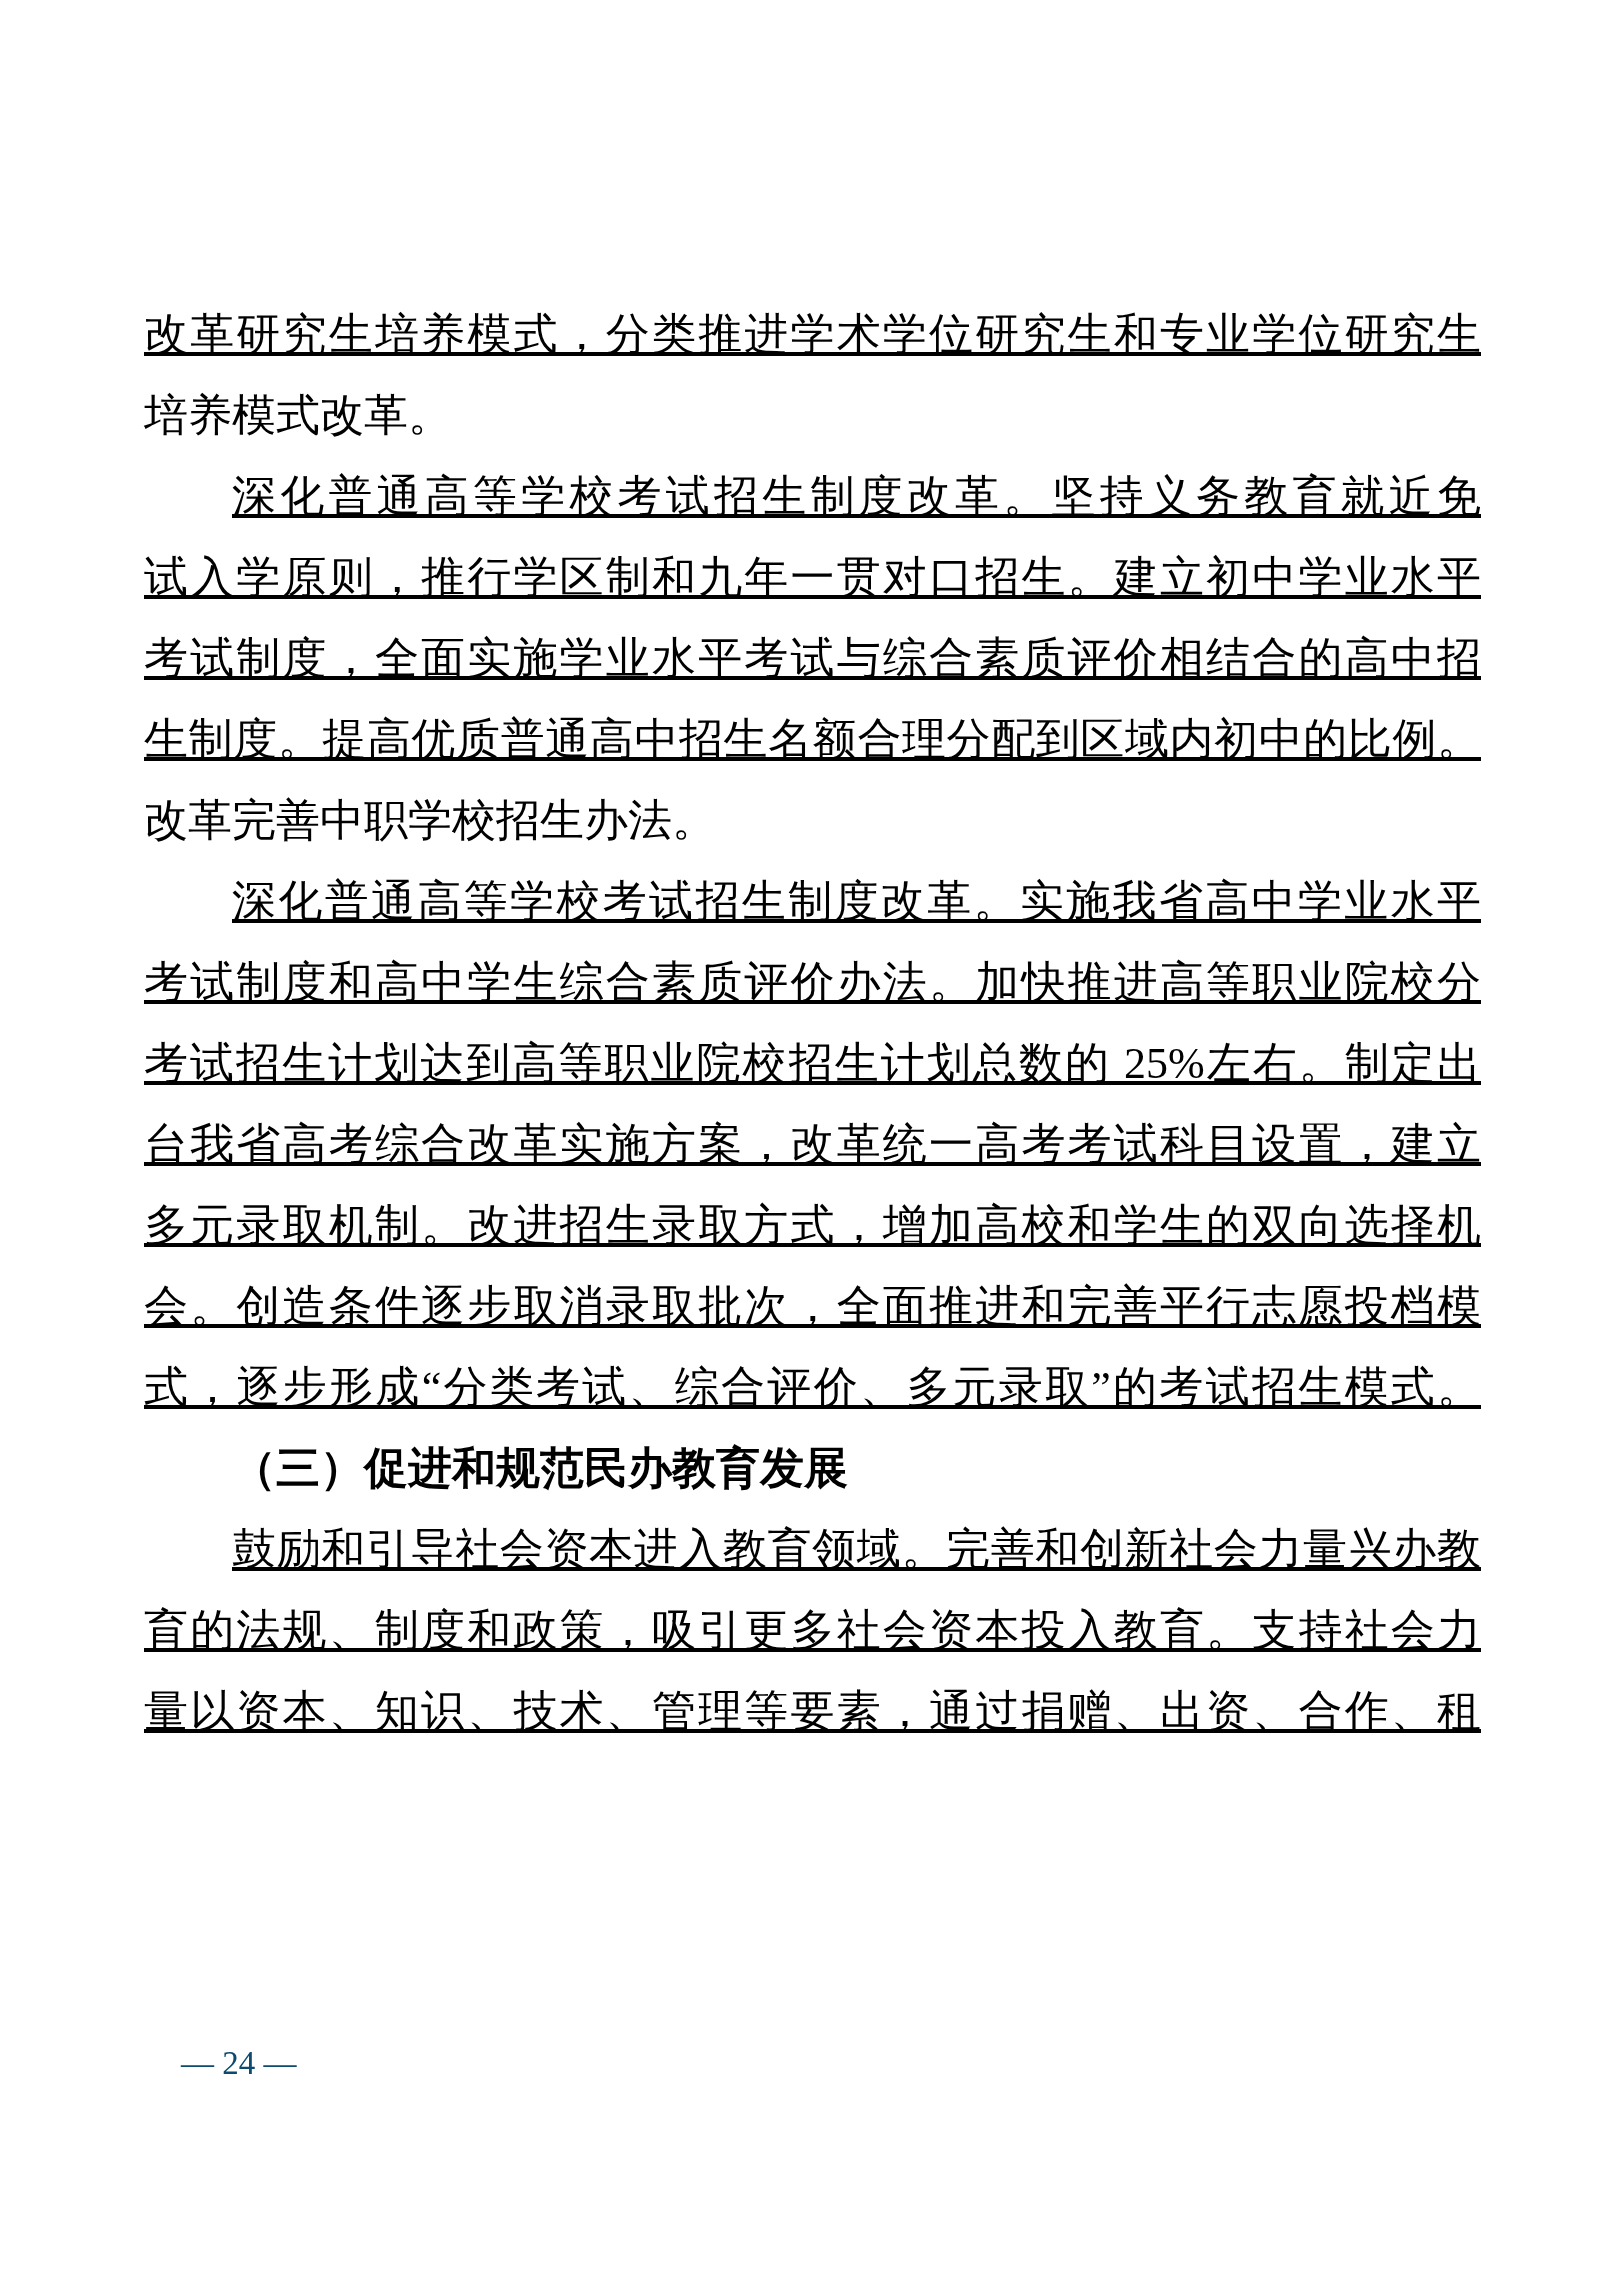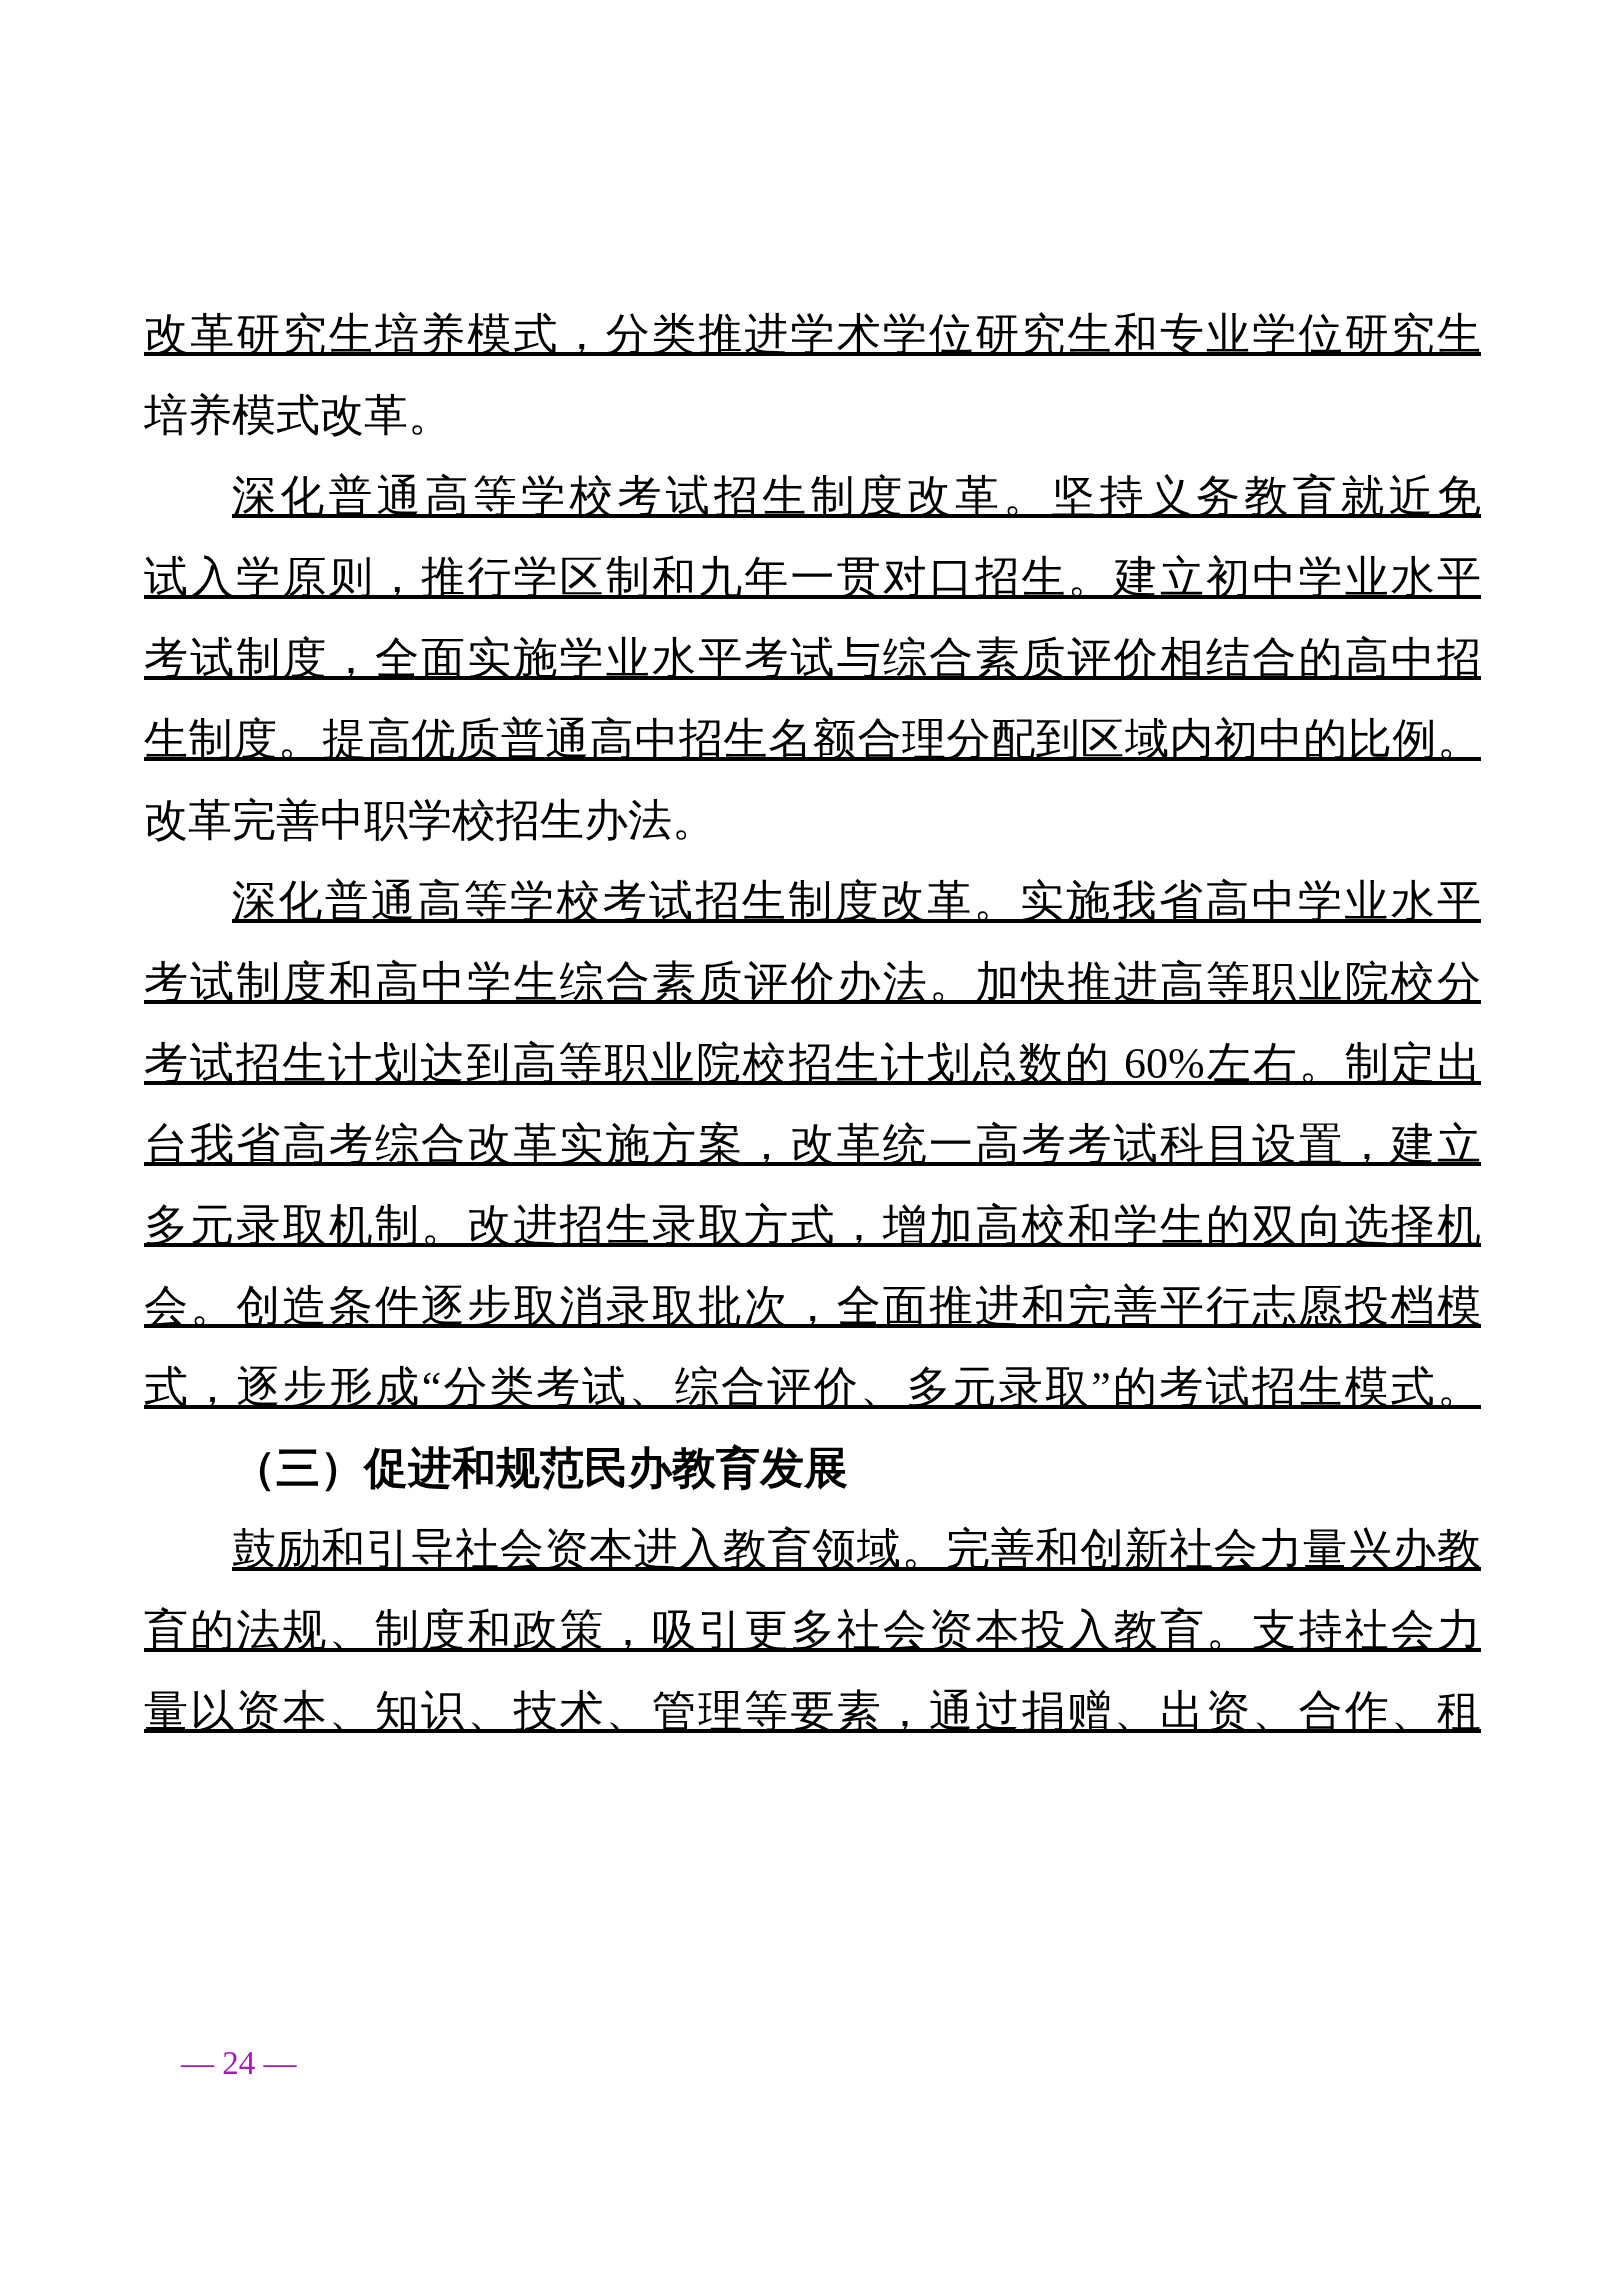--- a/index.html
+++ b/index.html
@@ -37,39 +37,39 @@
   }
   .bold {
     font-weight: bold;
   }
   .footer {
     position: absolute;
     left: 181px;
     top: 2044px;
     font-size: 33px;
     line-height: 39px;
-    color: #a21caf;
+    color: #0c4a6e;
     text-align: center;
   }
 </style>
 </head>
 <body>
 
 <div class="page">
   <div class="body-text">
     <div class="line jfull">改革研究生培养模式，分类推进学术学位研究生和专业学位研究生</div>
     <div class="line">培养模式改革。</div>
     <div class="line jfull indent">深化普通高等学校考试招生制度改革。坚持义务教育就近免</div>
     <div class="line jfull">试入学原则，推行学区制和九年一贯对口招生。建立初中学业水平</div>
     <div class="line jfull">考试制度，全面实施学业水平考试与综合素质评价相结合的高中招</div>
     <div class="line jfull">生制度。提高优质普通高中招生名额合理分配到区域内初中的比例。</div>
     <div class="line">改革完善中职学校招生办法。</div>
     <div class="line jfull indent">深化普通高等学校考试招生制度改革。实施我省高中学业水平</div>
     <div class="line jfull">考试制度和高中学生综合素质评价办法。加快推进高等职业院校分</div>
-    <div class="line jfull">考试招生计划达到高等职业院校招生计划总数的 60%左右。制定出</div>
+    <div class="line jfull">考试招生计划达到高等职业院校招生计划总数的 25%左右。制定出</div>
     <div class="line jfull">台我省高考综合改革实施方案，改革统一高考考试科目设置，建立</div>
     <div class="line jfull">多元录取机制。改进招生录取方式，增加高校和学生的双向选择机</div>
     <div class="line jfull">会。创造条件逐步取消录取批次，全面推进和完善平行志愿投档模</div>
     <div class="line jfull">式，逐步形成“分类考试、综合评价、多元录取”的考试招生模式。</div>
     <div class="line bold indent">（三）促进和规范民办教育发展</div>
     <div class="line jfull indent">鼓励和引导社会资本进入教育领域。完善和创新社会力量兴办教</div>
     <div class="line jfull">育的法规、制度和政策，吸引更多社会资本投入教育。支持社会力</div>
     <div class="line jfull">量以资本、知识、技术、管理等要素，通过捐赠、出资、合作、租</div>
   </div>
   <div class="footer">— 24 —</div>

